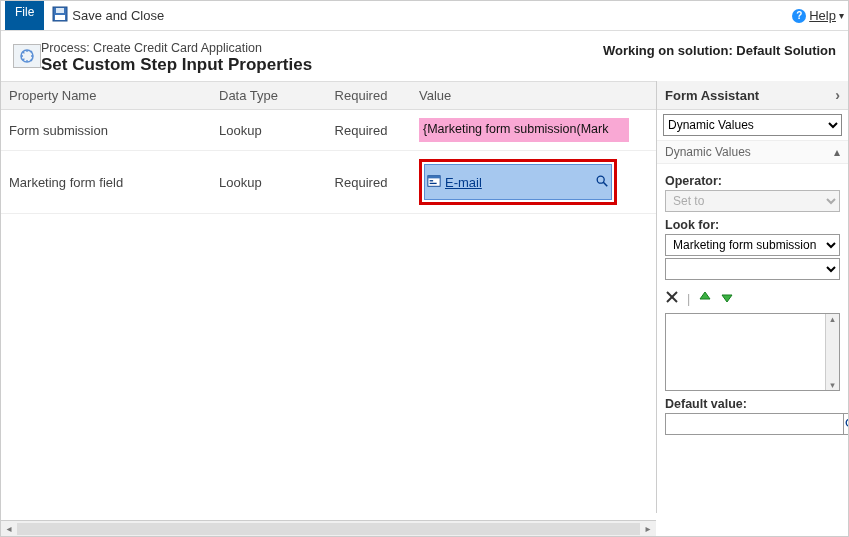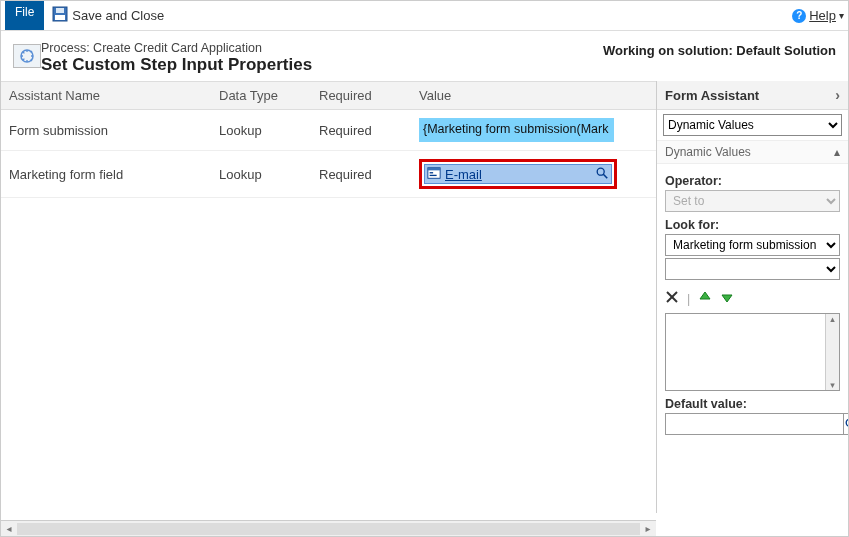--- a/index.html
+++ b/index.html
@@ -24,28 +24,28 @@
   .working-on { margin-left:auto; font-size:13px; font-weight:700; color:#222; align-self:flex-start; padding-top:2px;}
   
   
   .content { display: flex; height: calc(537px - 30px - 55px - 20px); }
   .left-pane { flex: 1; min-width:0; display:flex; flex-direction:column;}
   .right-pane { width: 192px; border-left: 1px solid #ccc; padding:0; background:#fff; display:flex; flex-direction:column;}
   
   
   .props-head { display:flex; background:#f3f3f3; border-top:1px solid #ddd; border-bottom:1px solid #ddd; padding:6px 0;}
   .col { padding:0 8px; color:#555; font-size:13px;}
-  .c1{width:210px;} .c2{width:100px;} .c3{width:100px;} .c4{flex:1;}
+  .c1{width:210px;} .c2{width:100px;} .c3{width:100px;text-align:center;} .c4{flex:1;}
   
   .prop-row { display:flex; align-items:center; min-height:38px; border-bottom:1px solid #eee;}
   .prop-row .col { padding:8px; color:#444;}
   
-  .val-yellow { background:#7dd3fc; color:#111; padding:4px 4px; width:195px; height:24px; overflow:hidden; white-space:nowrap; font-size:12.5px;}
-  
-  .val-lookup-wrap { border:3px solid #d40000; padding:2px; width:198px; height:30px;}
+  .val-yellow { background:#f9a8d4; color:#111; padding:4px 4px; width:210px; height:24px; overflow:hidden; white-space:nowrap; font-size:12.5px;}
+  
+  .val-lookup-wrap { border:3px solid #d40000; padding:2px; width:198px; height:46px;}
   .val-lookup { width:100%; height:100%; background:#a6c8ef; border:1px solid #5a8fd6; display:flex; align-items:center; padding:0 2px; gap:4px;}
   .val-lookup .rec-icon svg{width:14px;height:14px;}
   .val-lookup .lookup-text{ color:#003a8c; text-decoration:underline; flex:1;}
   .val-lookup .search-icon svg{width:14px;height:14px;}
   
   
   .fa-head { display:flex; align-items:center; justify-content:space-between; padding:6px 8px; border-bottom:1px solid #ddd; font-weight:600; background:#f3f3f3;}
   .fa-head .expand{font-size:14px; color:#666;}
   
   .fa-select { width: calc(100% - 12px); margin:4px 6px; height:22px; border:1px solid #888; font-size:12px; background:#fff;}
@@ -111,21 +111,21 @@
   <div class="header-text">
     <div class="line1">Process: Create Credit Card Application</div>
     <div class="line2">Set Custom Step Input Properties</div>
   </div>
   <div class="working-on">Working on solution: Default Solution</div>
 </div>
 
 <div class="content">
   <div class="left-pane">
     <div class="props-head">
-      <div class="col c1">Assistant Name</div>
+      <div class="col c1">Property Name</div>
       <div class="col c2">Data Type</div>
       <div class="col c3">Required</div>
       <div class="col c4">Value</div>
     </div>
 
     <div class="prop-row">
       <div class="col c1">Form submission</div>
       <div class="col c2">Lookup</div>
       <div class="col c3">Required</div>
       <div class="col c4">

